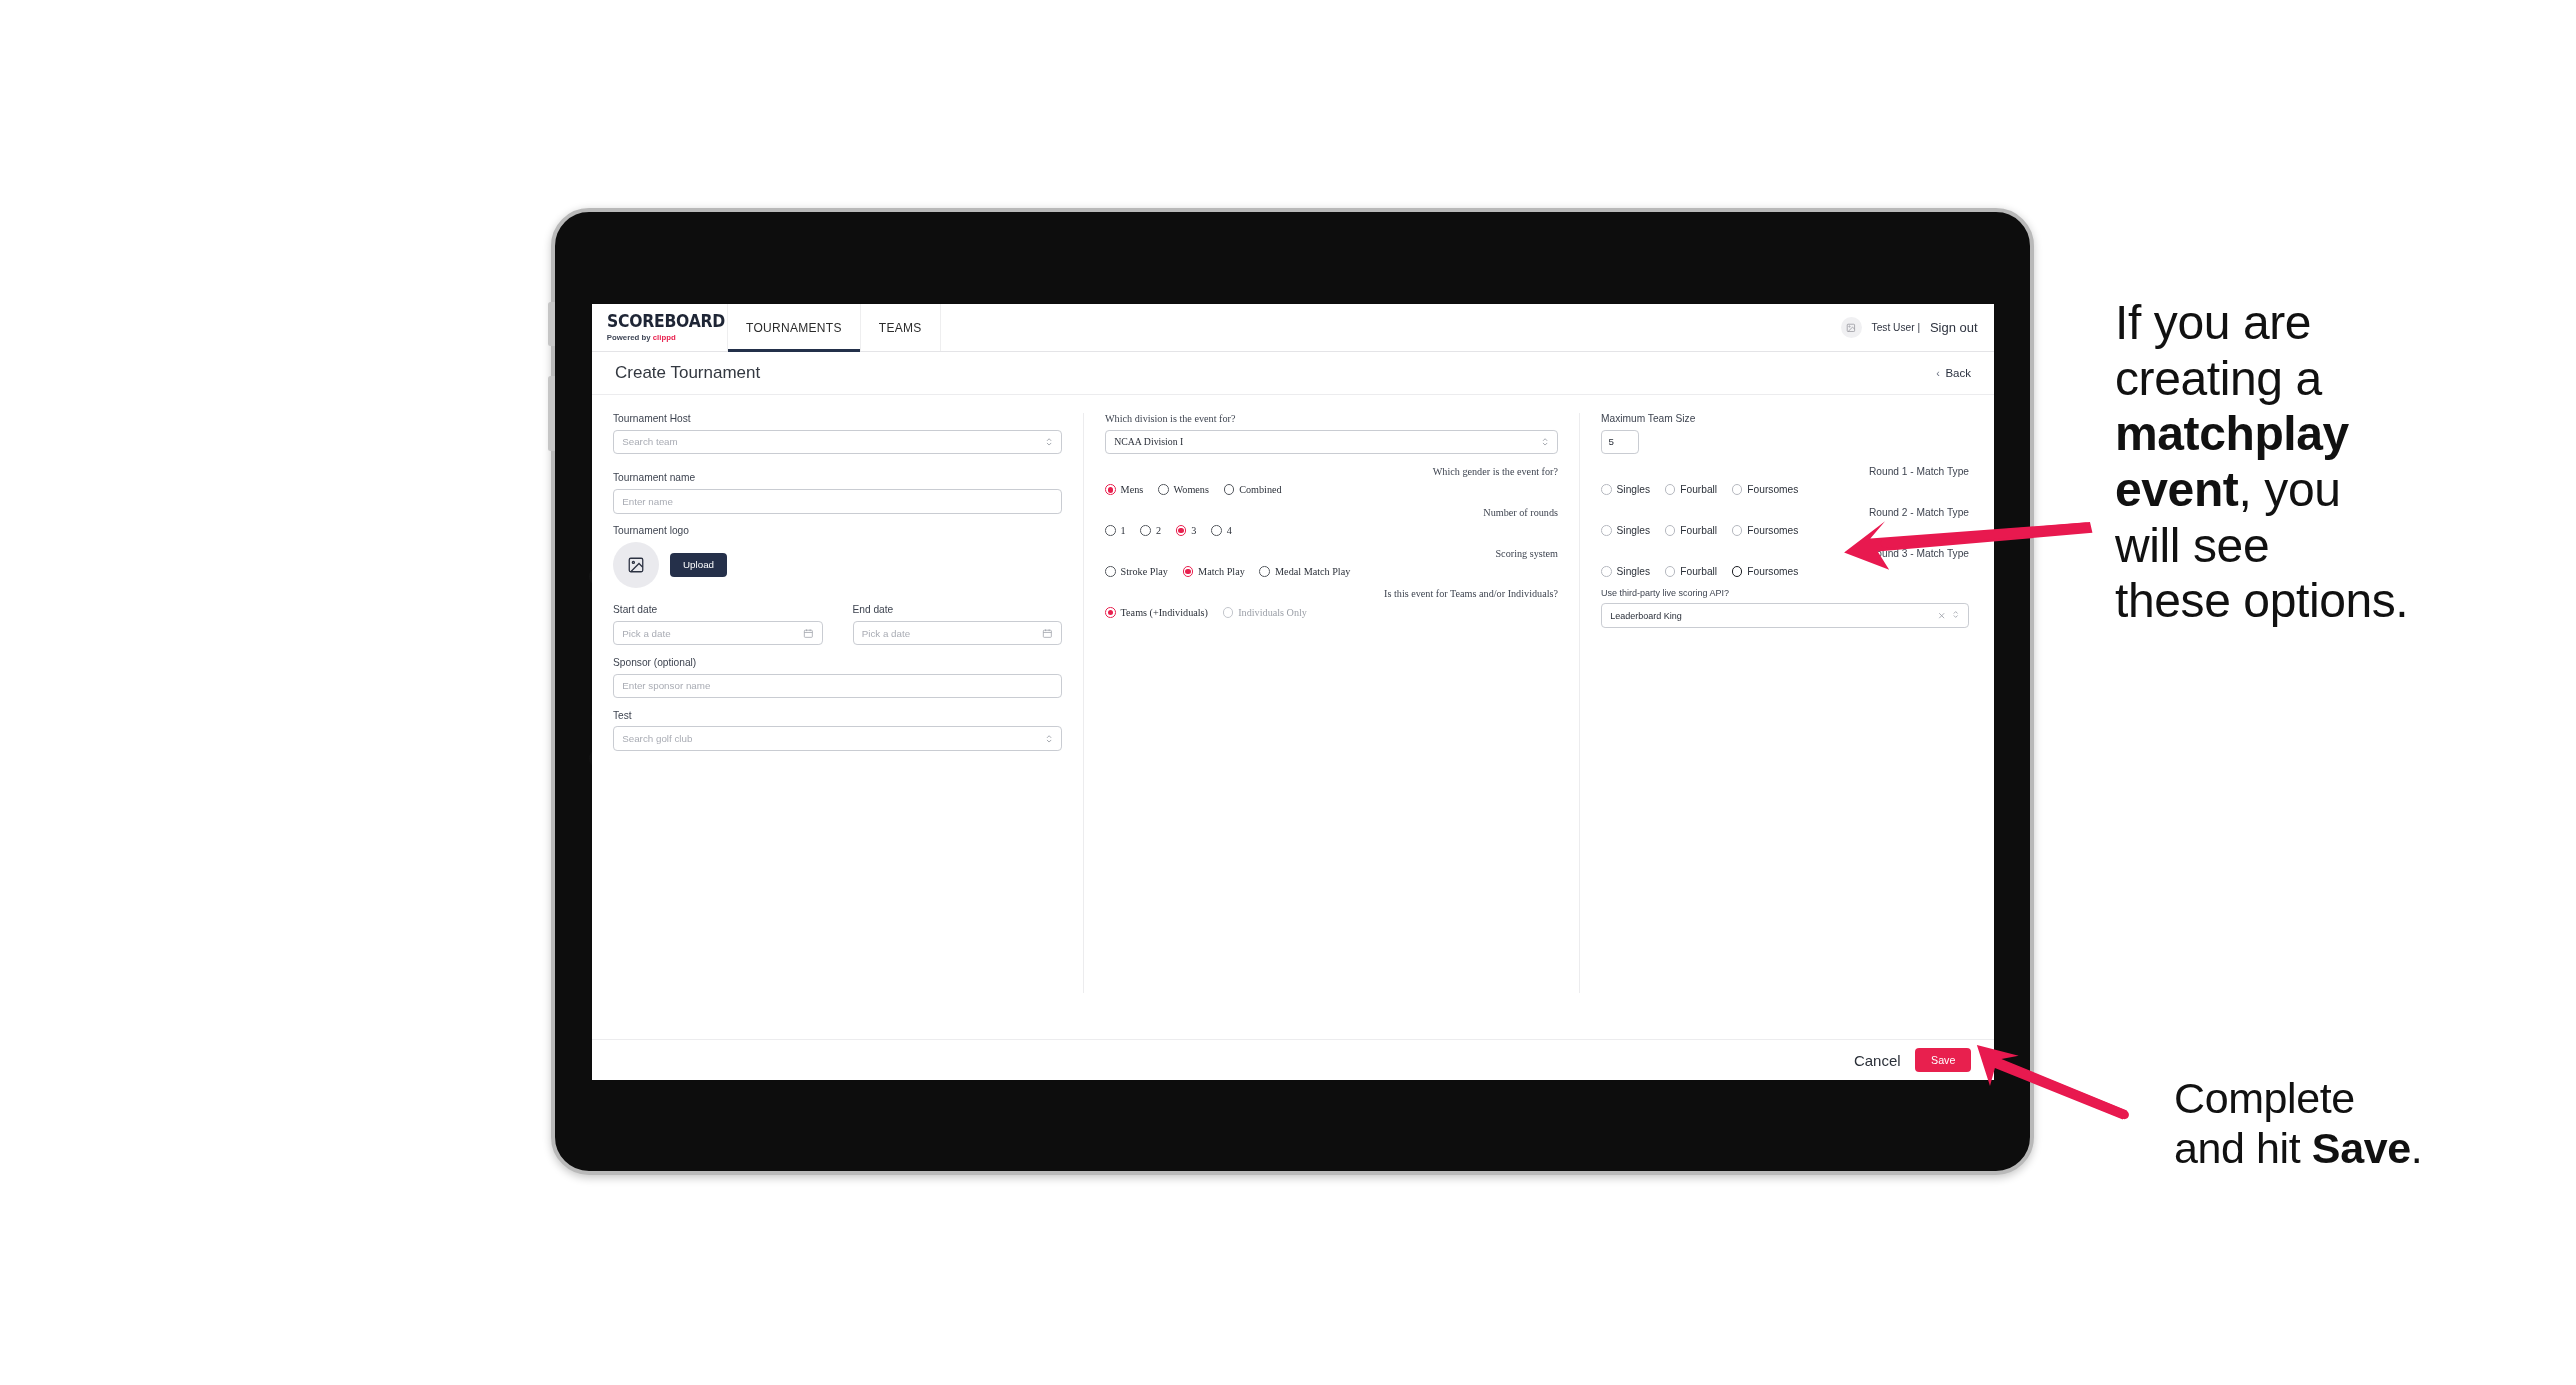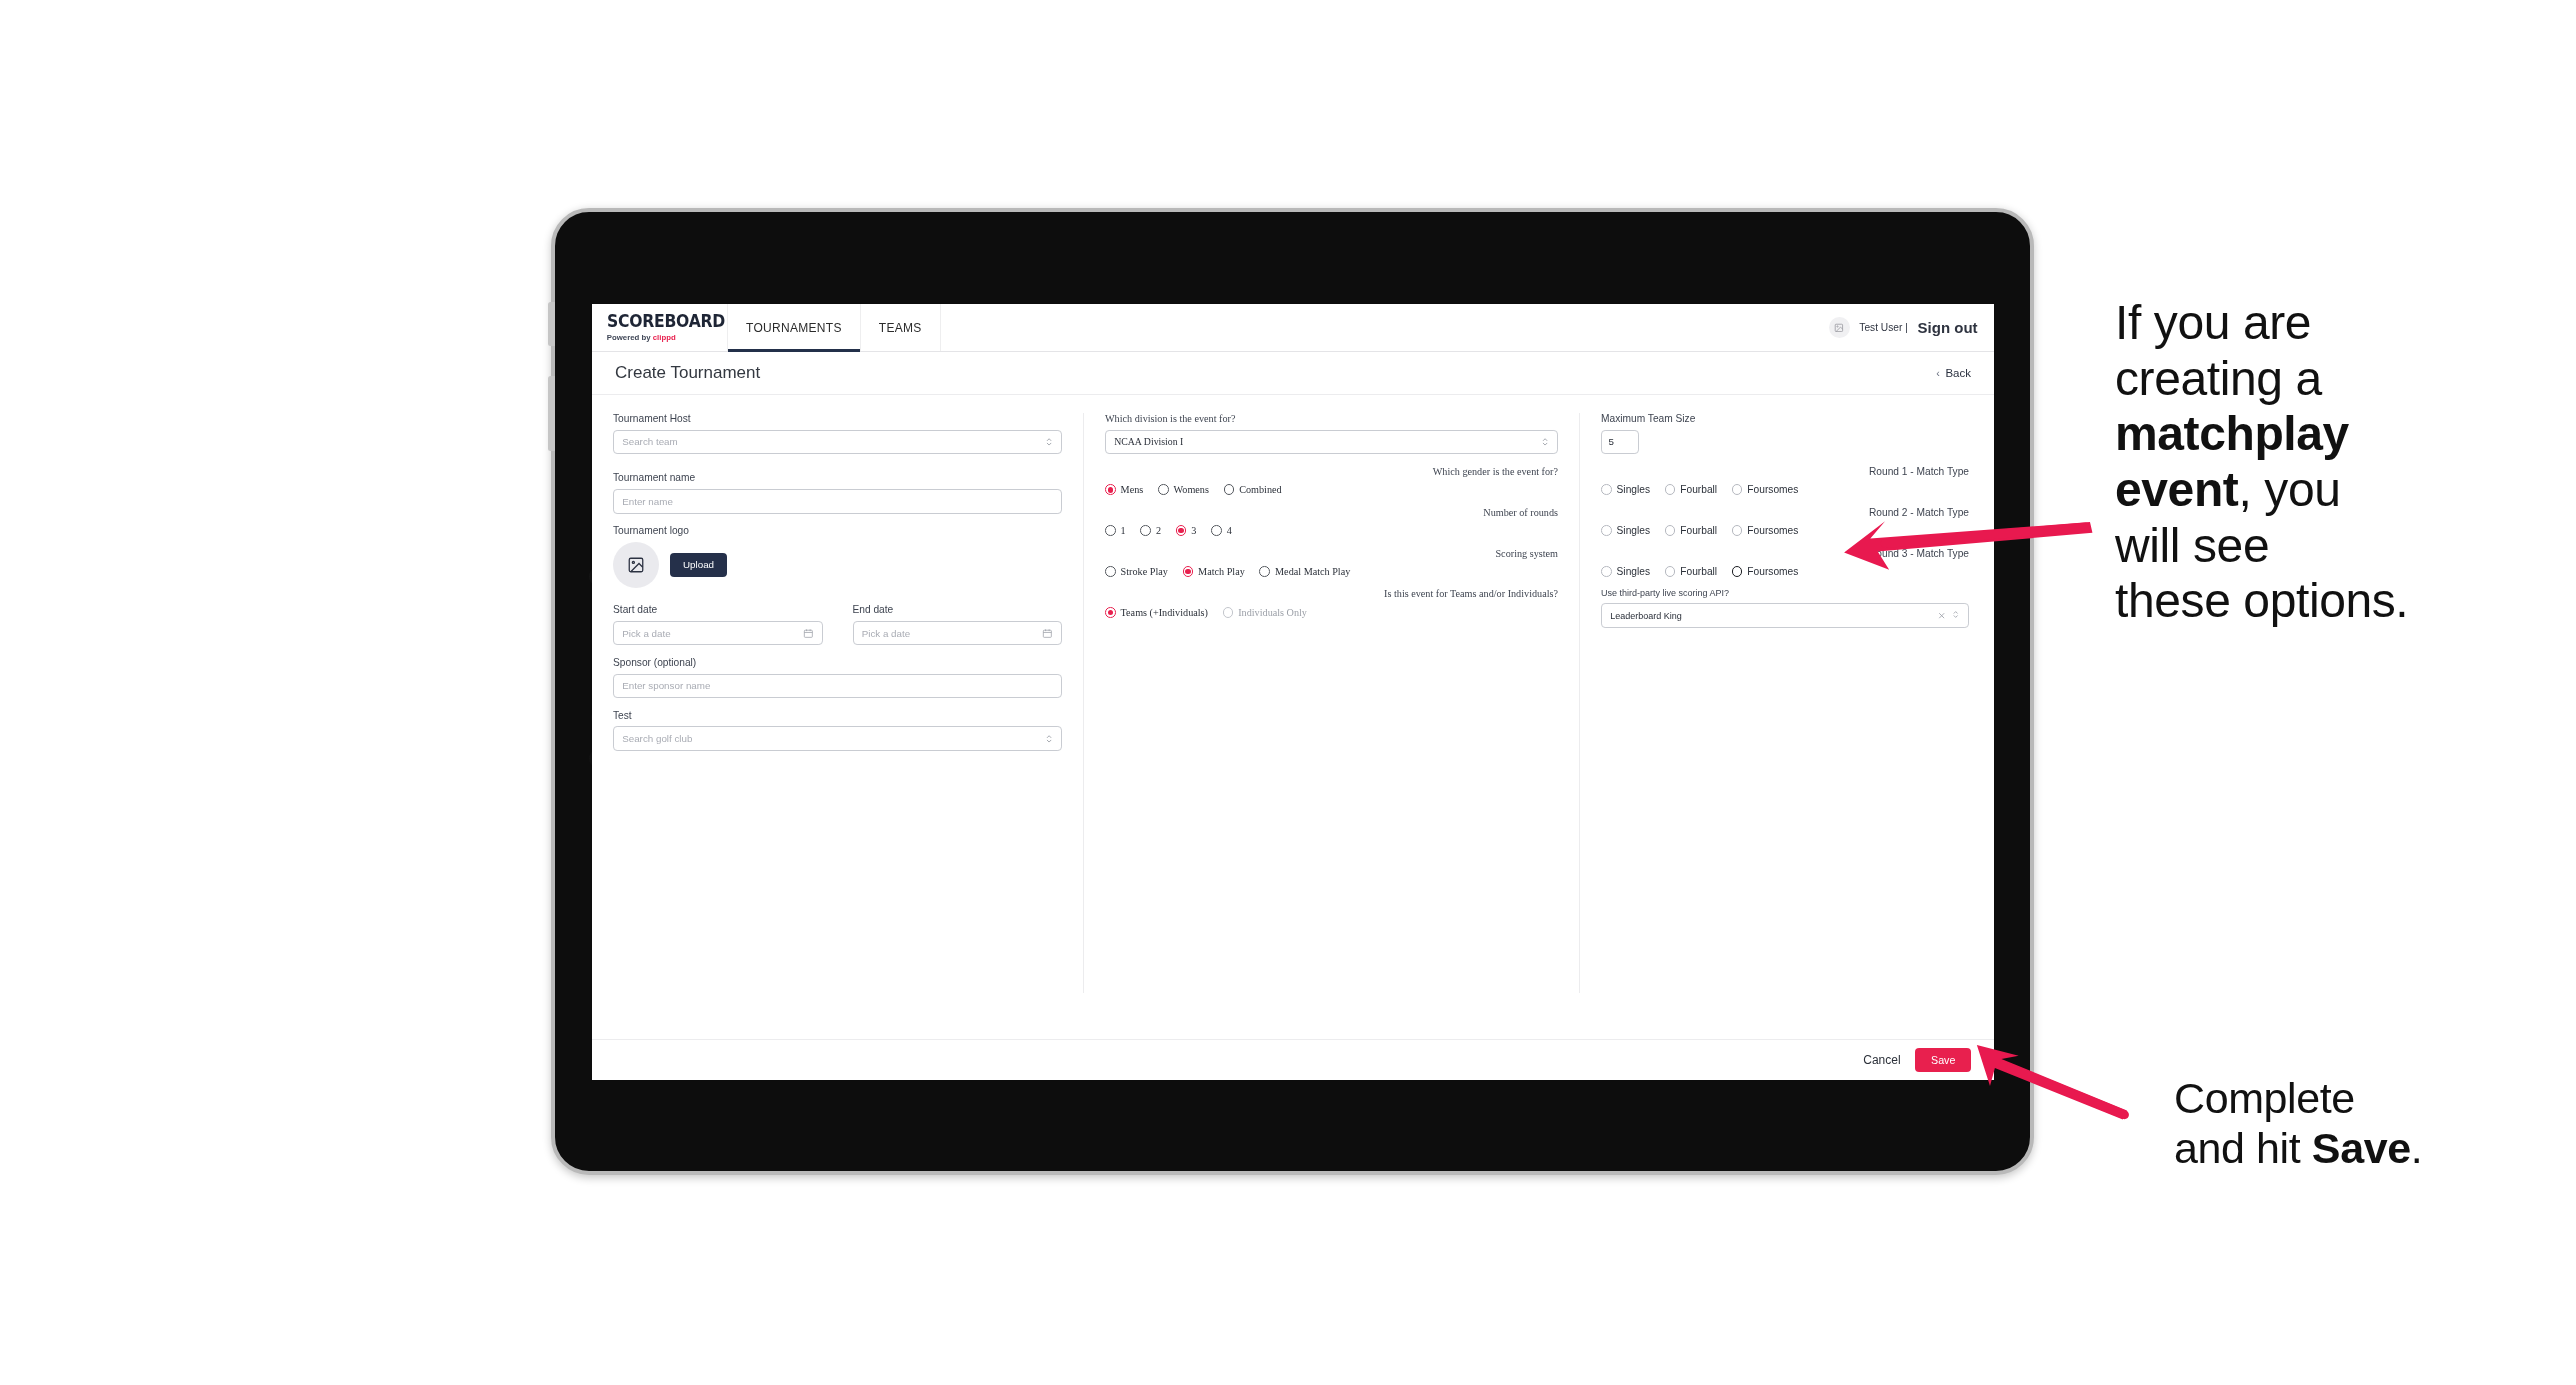--- a/index.html
+++ b/index.html
@@ -76,21 +76,21 @@
   .topbar-right {
     margin-left: auto; display: flex; align-items: center;
     gap: 9.8px; padding-right: 16.4px;
   }
   .avatar {
     width: 21px; height: 21px; border-radius: 50%;
     background: #f0f0f2; display:flex; align-items:center; justify-content:center;
     color:#9a9aa2;
   }
   .user-label { font-size: 10.2px; color: #2f3440; }
-  .signout { font-size: 15px; color: #2f3440; cursor: pointer; font-weight: bold; }
+  .signout { font-size: 13px; color: #2f3440; cursor: pointer; }
 
   
   .page-head {
     height: 43px; display: flex; align-items: center;
     padding: 0 23px; border-bottom: 0.8px solid #ececee;
   }
   .page-title { font-size: 17px; color: #333840; }
   .back-link {
     margin-left: auto; display:flex; align-items:center; gap:5.7px;
     font-size: 11.5px; color: #2b3140; cursor: pointer; font-weight: 500;
@@ -156,21 +156,21 @@
   .grp-lbl { font-size: 10.2px; color: #3e4450; margin-bottom: 7.4px; display:block;text-align:right; }
 
   
   .footer {
     position:absolute; left:0; right:0; bottom:0; height: 41px;
     border-top: 0.8px solid #ececee; background:#fff;
     display:flex; align-items:center; justify-content:flex-end;
     gap: 14.8px; padding-right: 23px;
   }
   .btn-cancel {
-    background:none; border:none; font-size: 12px; color:#2b3039; cursor:pointer;
+    background:none; border:none; font-size: 15px; color:#2b3039; cursor:pointer;
     font-family: "Liberation Sans", sans-serif;
   }
   .btn-save {
     background:#e8204e; color:#fff; border:none; border-radius: 4.1px;
     font-size: 10.7px; padding: 5.7px 15.6px; cursor:pointer;
     font-family: "Liberation Sans", sans-serif;
   }
 
   
   .anno {

